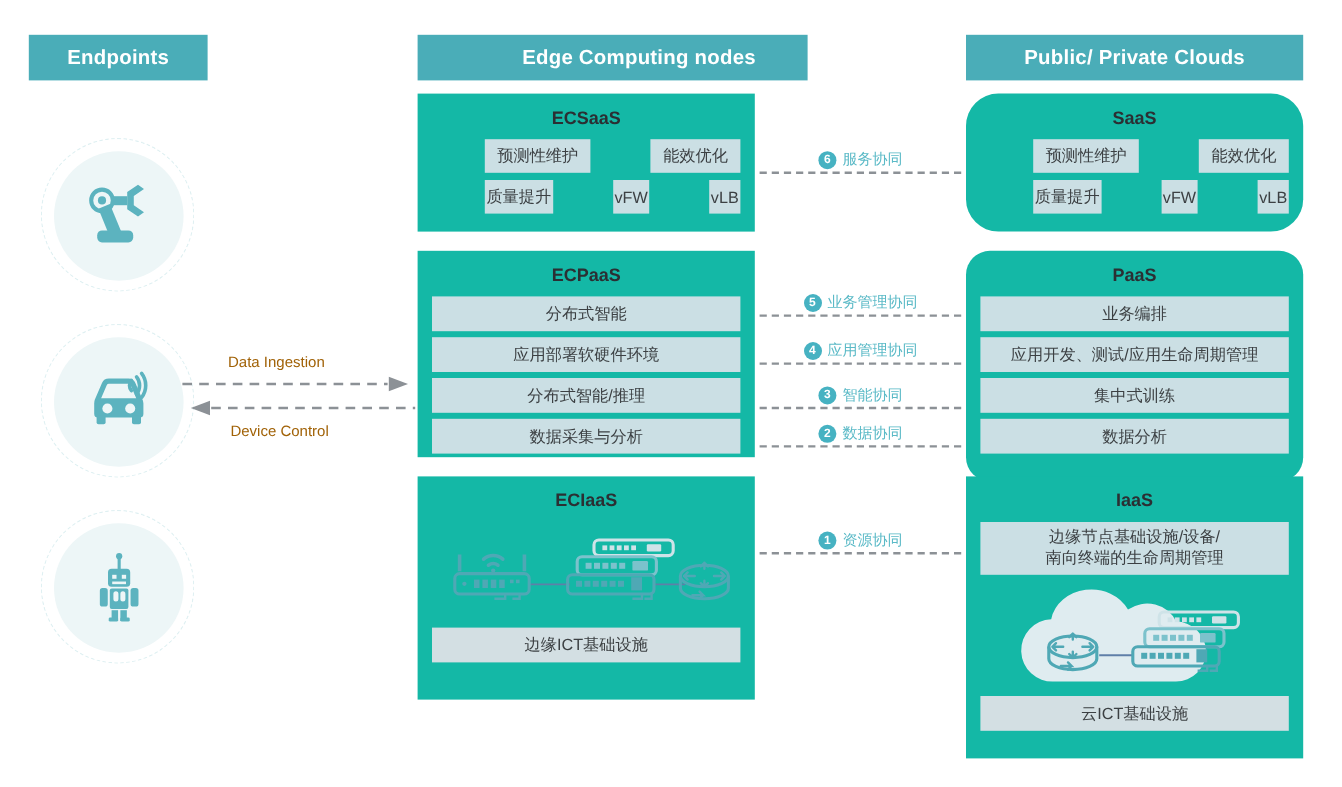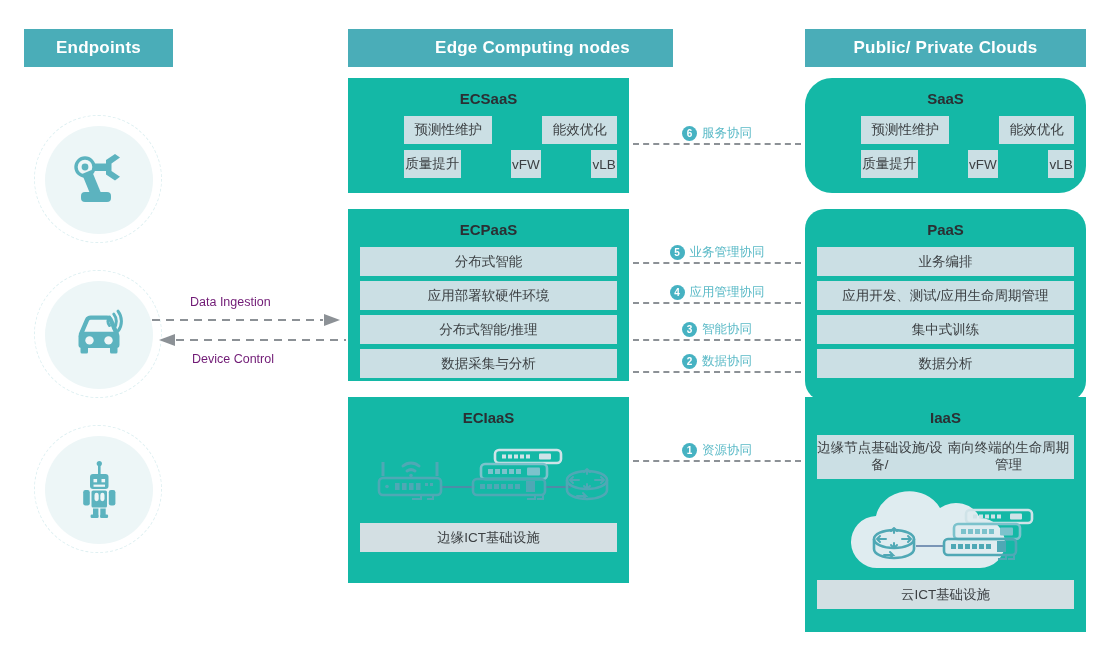--- a/index.html
+++ b/index.html
@@ -43,21 +43,21 @@
     box-sizing:border-box;
   }
   #ep-robotarm{left:45px;top:126px;}
   #ep-car{left:45px;top:281px;}
   #ep-robot{left:45px;top:436px;}
 
   
   .flow-label{
     position:absolute;
     font-size:12.5px;
-    color:#701a75;
+    color:#a16207;
     white-space:nowrap;
   }
   #lbl-data-ingestion{left:190px;top:295px;}
   #lbl-device-control{left:192px;top:352px;}
   .flow-svg{position:absolute;left:150px;top:310px;}
 
   
   .panel{
     position:absolute;
     background:#14b8a6;
@@ -83,21 +83,21 @@
   }
   .bar{
     background:#cbdfe4;
     color:#3c4043;
     font-size:13.5px;
     height:29px;
     display:flex;align-items:center;justify-content:center;
     margin-bottom:5px;
     text-align:center;
   }
-  .bar.tall{height:44px;line-height:1.25;flex-direction:row;}
+  .bar.tall{height:44px;line-height:1.25;flex-direction:column;}
   .bar.light{background:#f2f8fa;height:41px;}
   .bar.grey{background:#d3dfe3;}
 
   
   #panel-ecsaas{left:348px;top:78px;width:281px;height:115px;}
   #panel-ecpaas{left:348px;top:209px;width:281px;height:172px;}
   #panel-eciaas{left:348px;top:397px;width:281px;height:186px;}
   #panel-saas{left:805px;top:78px;width:281px;height:115px;border-radius:27px;}
   #panel-paas{left:805px;top:209px;width:281px;height:192px;border-radius:20px;}
   #panel-iaas{left:805px;top:397px;width:281px;height:235px;}

